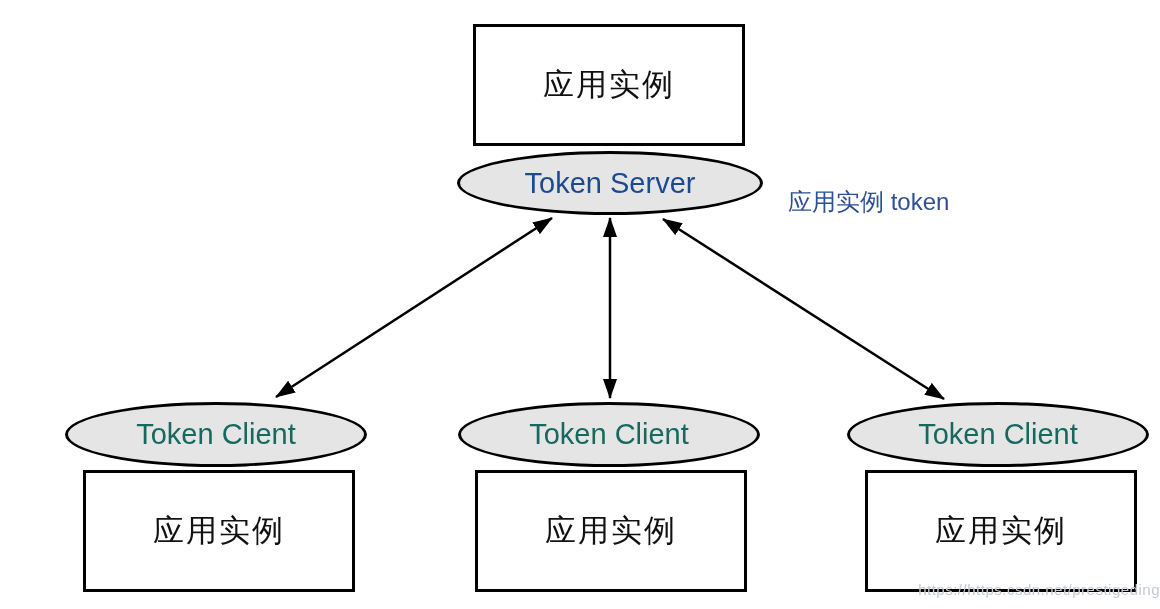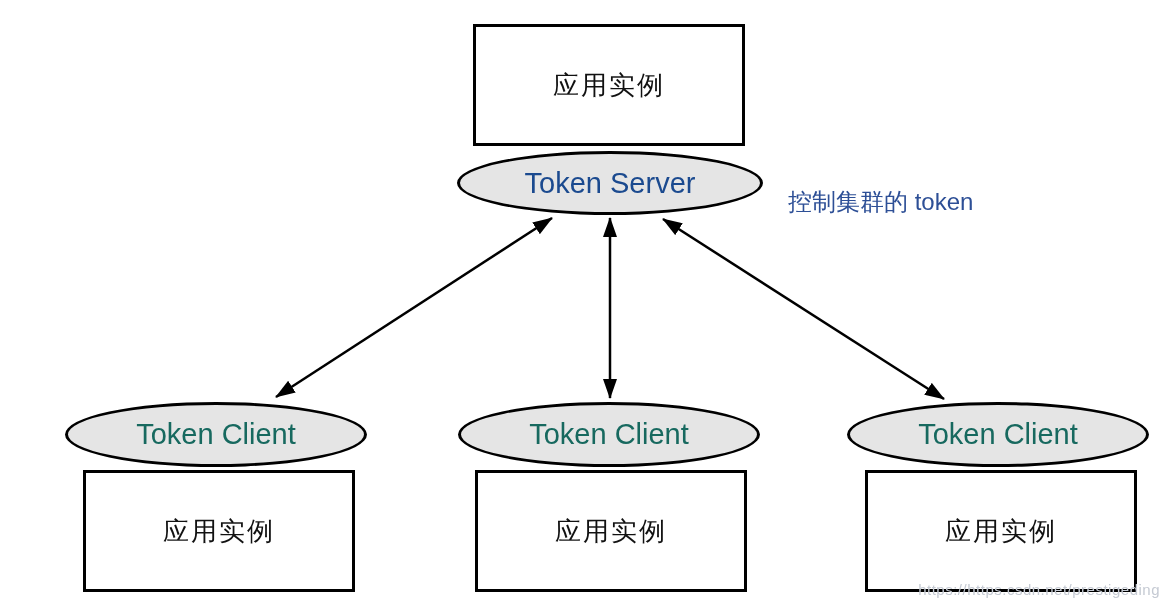--- a/index.html
+++ b/index.html
@@ -21,21 +21,21 @@
     border: 3px solid var(--shape-border, #000);
     background: #ffffff;
     width: 272px;
     height: 122px;
     display: flex;
     align-items: center;
     justify-content: center;
     z-index: 2;
   }
   .app-box .box-label {
-    font-size: 26px;
+    font-size: 31px;
     letter-spacing: 2px;
     color: var(--box-text, #111);
   }
   .ellipse {
     position: absolute;
     box-sizing: border-box;
     border: 3px solid var(--shape-border, #000);
     border-radius: 50%;
     background: #e5e5e5;
     display: flex;
@@ -112,21 +112,21 @@
   </svg>
 
   <div class="app-box" id="server-box">
     <span class="box-label">应用实例</span>
   </div>
 
   <div class="ellipse server-ellipse">
     <span class="ellipse-label">Token Server</span>
   </div>
 
-  <div class="side-label">控制集群的 token</div>
+  <div class="side-label">应用实例 token</div>
 
   <div class="app-box" id="client-box-0">
     <span class="box-label">应用实例</span>
   </div>
   <div class="ellipse client-ellipse" id="client-ellipse-0">
     <span class="ellipse-label">Token Client</span>
   </div>
 
   <div class="app-box" id="client-box-1">
     <span class="box-label">应用实例</span>

